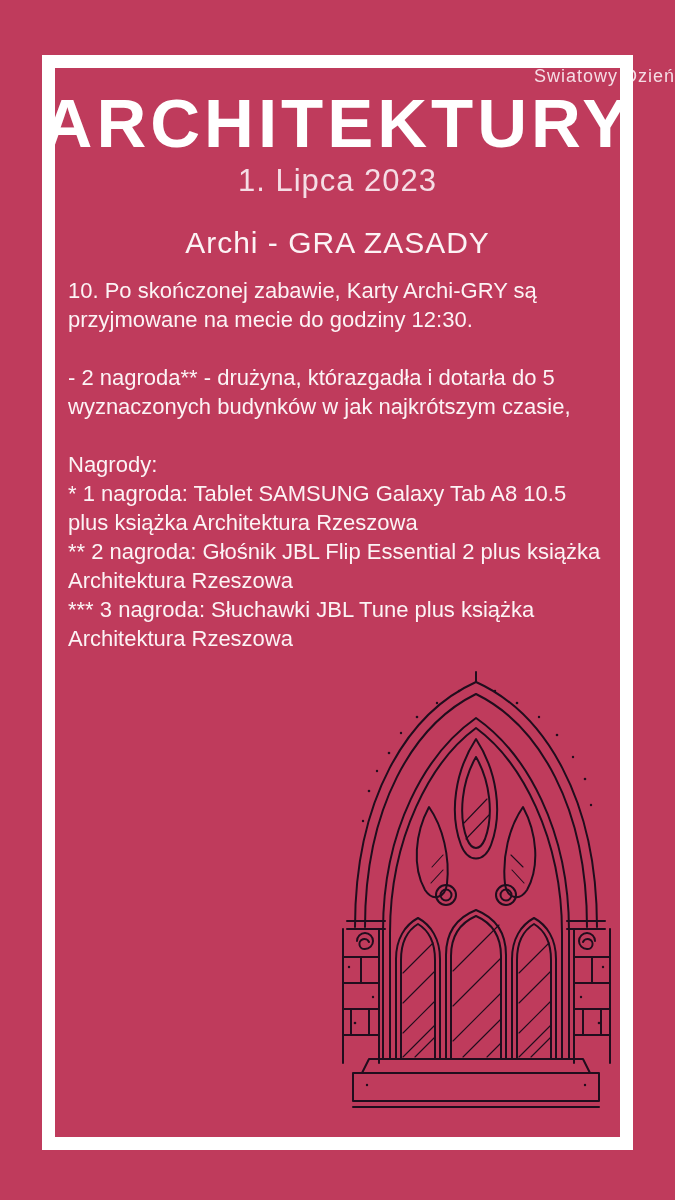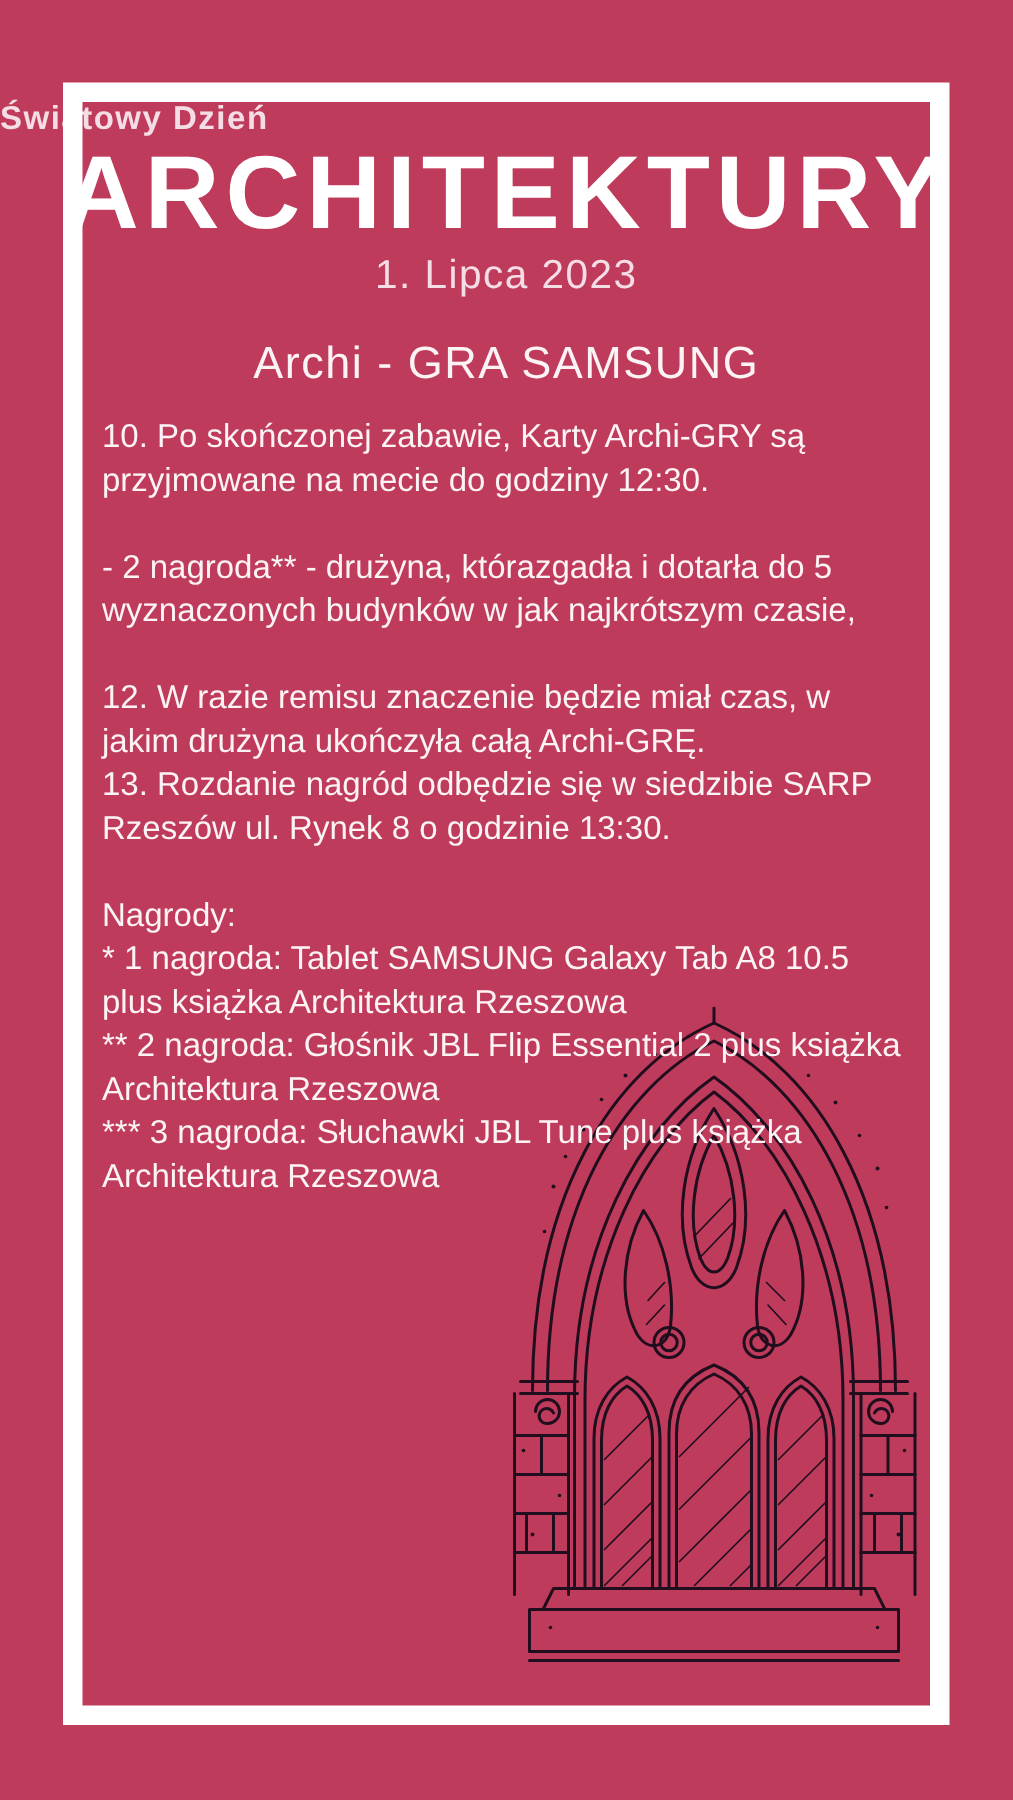--- a/index.html
+++ b/index.html
@@ -36,39 +36,39 @@
     z-index:1;
   }
   .content{
     position:absolute;
     inset:0;
     z-index:2;
     color:var(--text);
   }
   .eyebrow{
     padding-top:66px;
-    text-align:left;
-    font-size:22px;
+    text-align:right;
+    font-size:18px;
     letter-spacing:1px;
     color:var(--text-soft);
-    font-weight:700;
+    font-weight:400;
   }
   .title{
     margin:1px 0 0 0;
     text-align:center;
     font-size:69px;
     line-height:1.04;
     font-weight:700;
     letter-spacing:4px;
     color:#ffffff;
   }
   .date{
     margin-top:3px;
     text-align:center;
-    font-size:27px;
+    font-size:31px;
     letter-spacing:1px;
     color:var(--text-soft);
   }
   .section-title{
     margin:27px 0 11px 0;
     text-align:center;
     font-size:30px;
     letter-spacing:1px;
     font-weight:400;
     color:var(--text);
@@ -175,30 +175,26 @@
       <circle cx="252" cy="414" r="1.2"></circle>
     </g>
   </svg>
 
   <div class="frame"></div>
 
   <div class="content">
     <div class="eyebrow">Światowy Dzień</div>
     <h1 class="title">ARCHITEKTURY</h1>
     <div class="date">1. Lipca 2023</div>
-    <h2 class="section-title">Archi - GRA SAMSUNG</h2>
+    <h2 class="section-title">Archi - GRA ZASADY</h2>
     <div class="rules">
         <p class="rule">10. Po skończonej zabawie, Karty Archi-GRY są
 przyjmowane na mecie do godziny 12:30.</p>
         <p class="rule"> - 2 nagroda** - drużyna, którazgadła i dotarła do 5
 wyznaczonych budynków w jak najkrótszym czasie,</p>
-        <p class="rule">12. W razie remisu znaczenie będzie miał czas, w
-jakim drużyna ukończyła całą Archi-GRĘ.
-13. Rozdanie nagród odbędzie się w siedzibie SARP
-Rzeszów ul. Rynek 8 o godzinie 13:30.</p>
         <p class="rule">Nagrody:
 * 1 nagroda: Tablet SAMSUNG Galaxy Tab A8 10.5
 plus książka Architektura Rzeszowa
 ** 2 nagroda: Głośnik JBL Flip Essential 2 plus książka
 Architektura Rzeszowa
 *** 3 nagroda: Słuchawki JBL Tune plus książka
 Architektura Rzeszowa</p>
       </div>
   </div>
 

